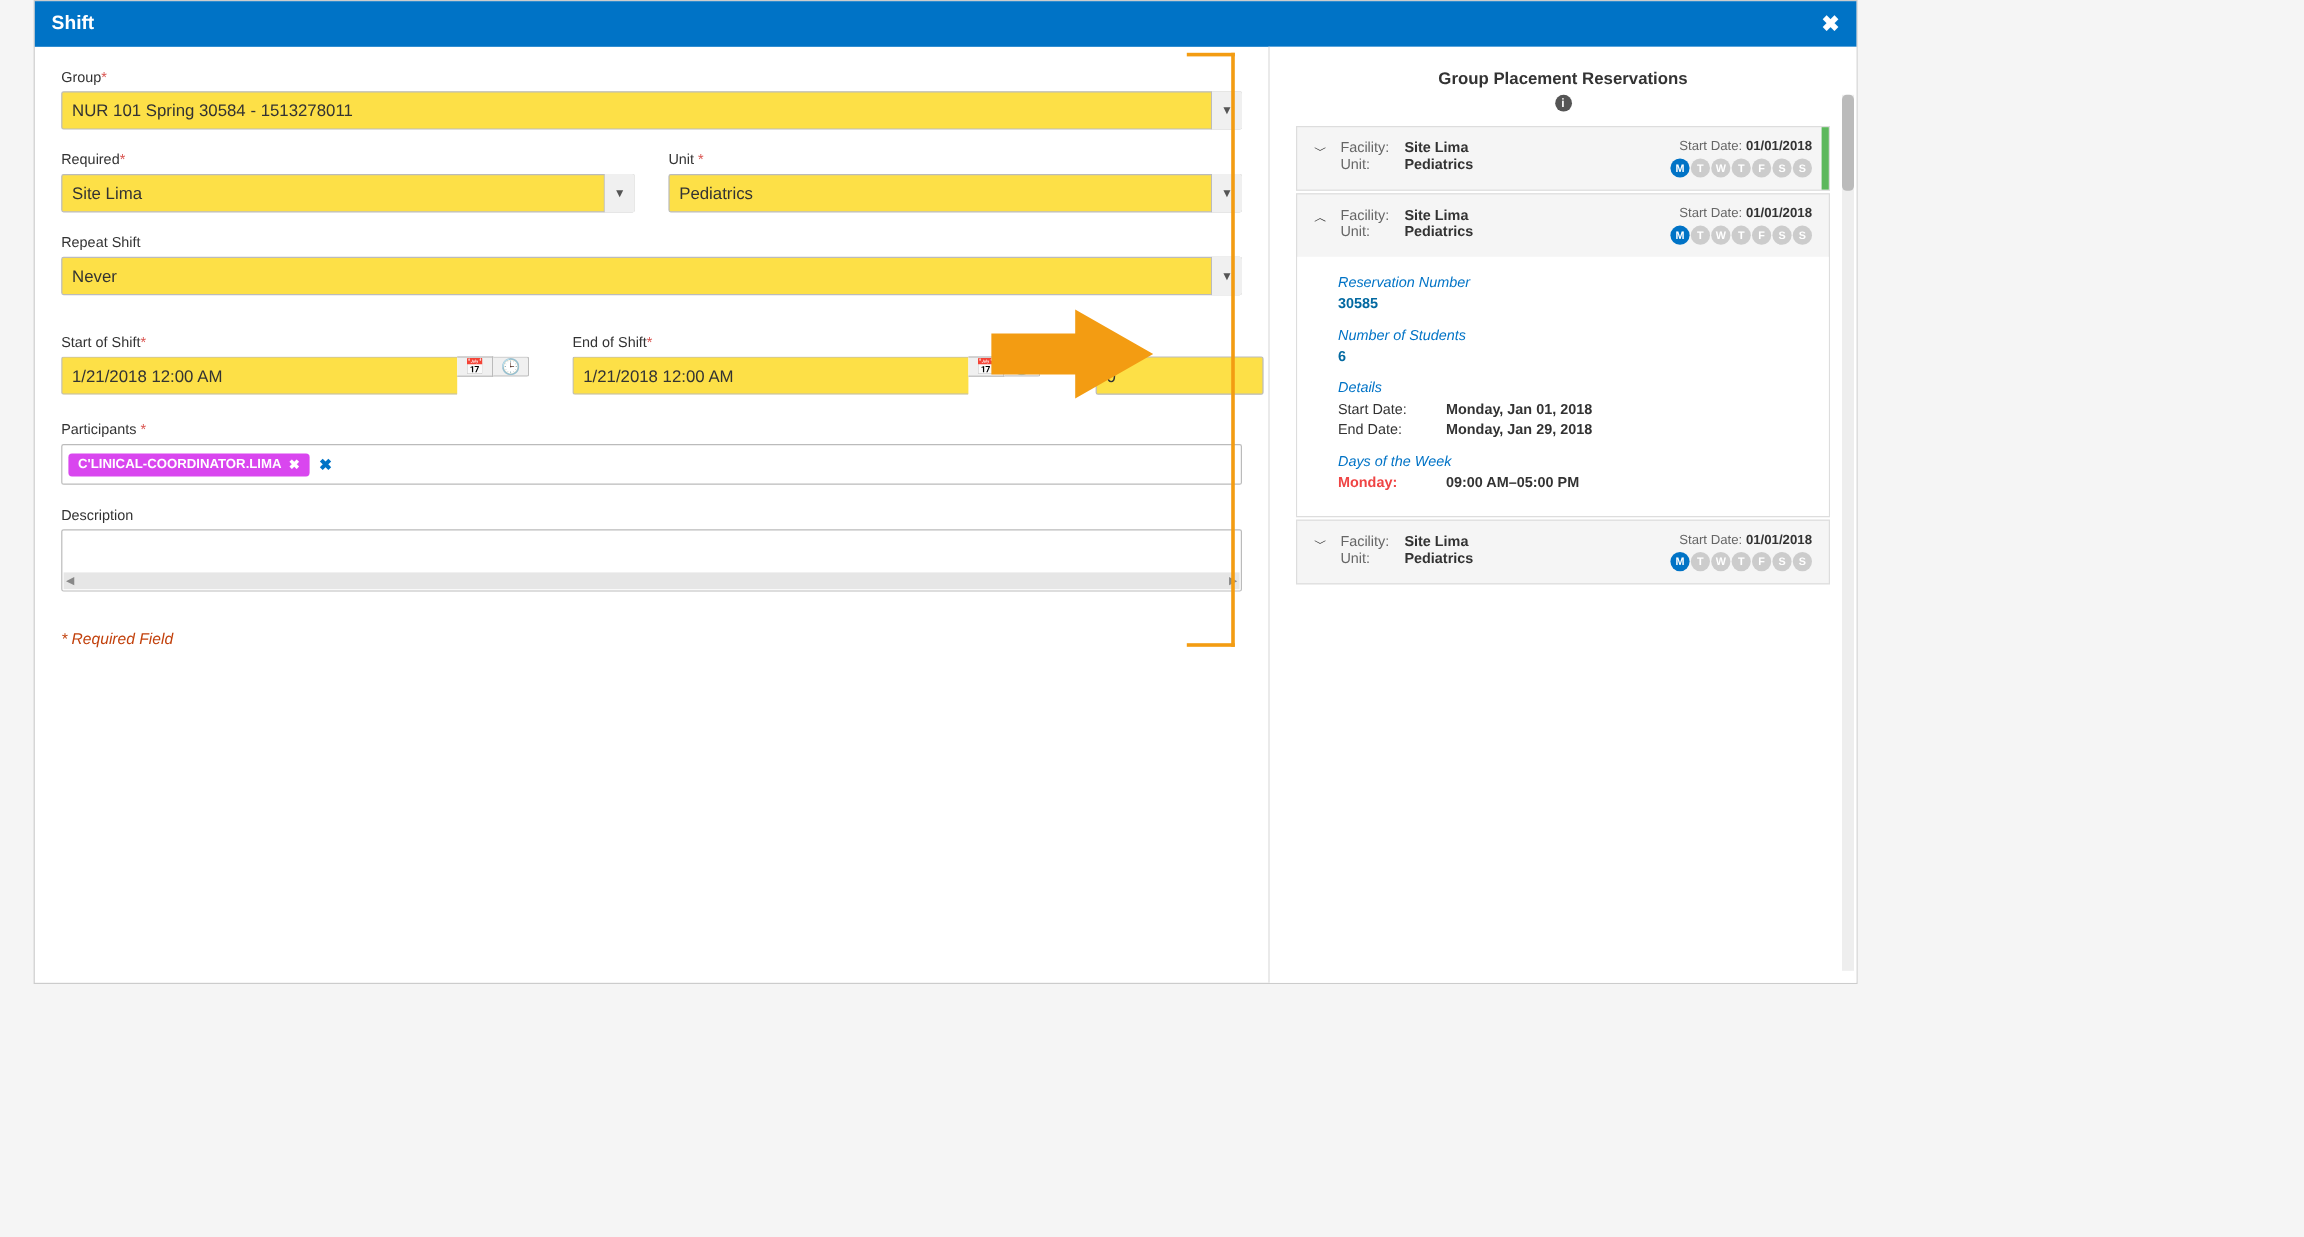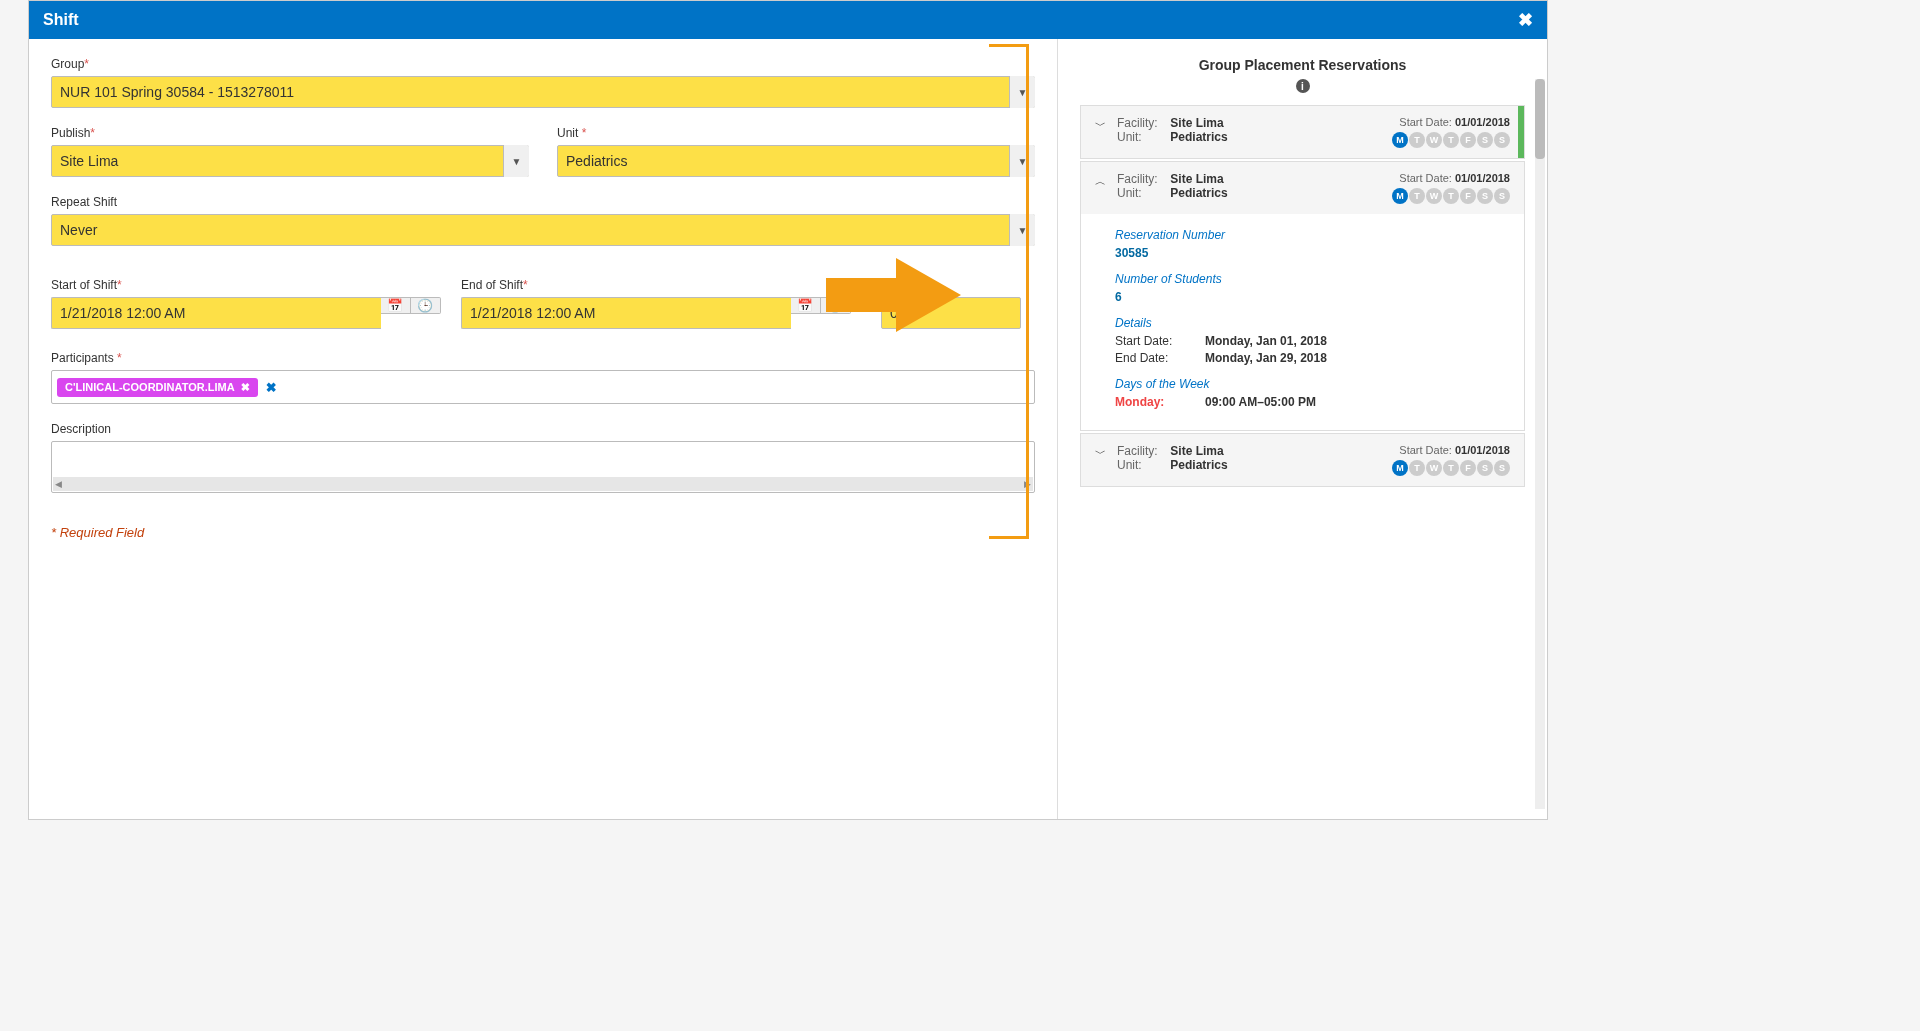--- a/index.html
+++ b/index.html
@@ -17,21 +17,21 @@
 .req { color: #d9534f; }
 .input, .select, .textarea { width: 100%; border: 1px solid #bbb; background: #fde047; padding: 7px 8px; font-size: 14px; color: #333; border-radius: 2px; }
 .select-wrap { position: relative; }
 .select-wrap .input { padding-right: 28px; }
 .select-caret { position: absolute; right: 0; top: 0; bottom: 0; width: 26px; background: #f0f0f0; border-left: 1px solid #bbb; display: flex; align-items: center; justify-content: center; font-size: 10px; color: #555; border-radius: 0 2px 2px 0; }
 .datetime-wrap { display: flex; align-items: flex-start; border-radius: 16px; }
 .datetime-wrap .input { flex: 1; border-right: none; border-radius: 2px 0 0 2px; }
 .datetime-btns { display: flex; }
 .datetime-btns span { width: 30px; border: 1px solid #bbb; border-left: none; background: #f0f0f0; display: flex; align-items: center; justify-content: center; font-size: 13px; color: #555; }
 .datetime-btns span:last-child { border-radius: 0 2px 2px 0; }
-.shift-time-row { display: flex; gap: 20px; margin-bottom: 22px; }
+.shift-time-row { display: flex; gap: 36px; margin-bottom: 22px; }
 .shift-time-row > div { flex: 0 0 auto; }
 .shift-time-row .st-col { width: 390px; }
 .shift-time-row .dur-col { width: 140px; margin-left: 10px; }
 .tags-input { border: 1px solid #bbb; background: #fff; padding: 4px 5px; border-radius: 2px; display: flex; align-items: center; gap: 8px; min-height: 34px; }
 .tag { background: #d946ef; color: #fff; padding: 3px 8px; border-radius: 3px; font-size: 11px; font-weight: bold; display: flex; align-items: center; gap: 6px; }
 .tag .x { cursor: pointer; }
 .tag-remove-ext { color: #0073c6; font-weight: bold; cursor: pointer; font-size: 13px; }
 .textarea-wrap { border: 1px solid #bbb; border-radius: 2px; height: 52px; position: relative; background: #fff; }
 .textarea-scroll { position: absolute; bottom: 1px; left: 1px; right: 1px; height: 14px; background: #e6e6e6; display: flex; align-items: center; justify-content: space-between; padding: 0 2px; font-size: 9px; color: #888; }
 .required-note { color: #c2410c; font-style: italic; margin-top: 32px; font-size: 13px; }
@@ -85,21 +85,21 @@
       <div class="form-row">
         <label class="label"><span>Group</span><span class="req">*</span></label>
         <div class="select-wrap">
           <input class="input" value="NUR 101 Spring 30584 - 1513278011" style="">
           <span class="select-caret">▼</span>
         </div>
       </div>
 
       <div class="form-row-2">
         <div>
-          <label class="label"><span>Publish</span><span class="req">*</span></label>
+          <label class="label"><span>Required</span><span class="req">*</span></label>
           <div class="select-wrap">
             <input class="input" value="Site Lima" style="">
             <span class="select-caret">▼</span>
           </div>
         </div>
         <div>
           <label class="label"><span>Unit</span> <span class="req">*</span></label>
           <div class="select-wrap">
             <input class="input" value="Pediatrics" style="">
             <span class="select-caret">▼</span>

